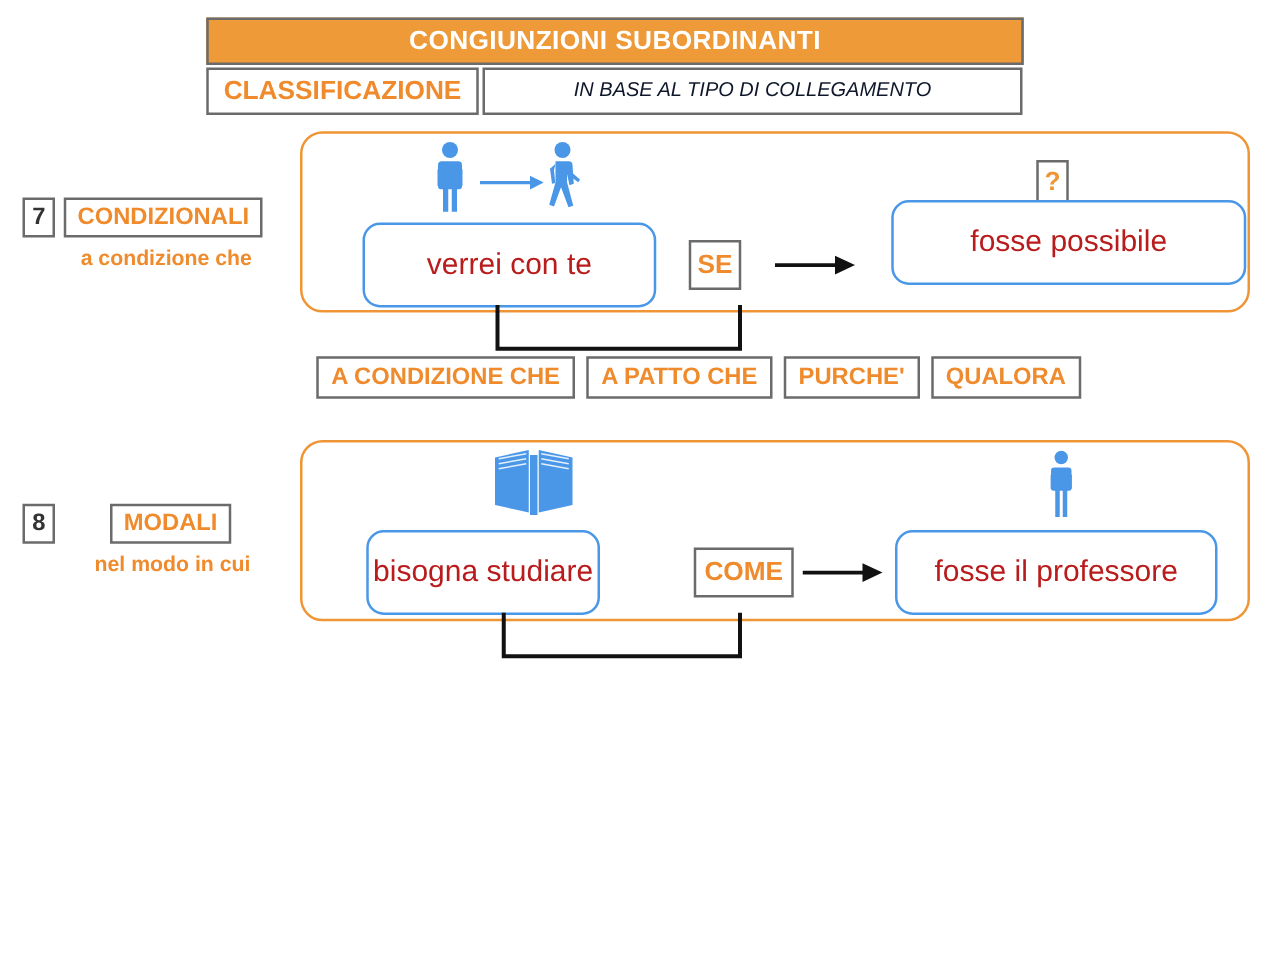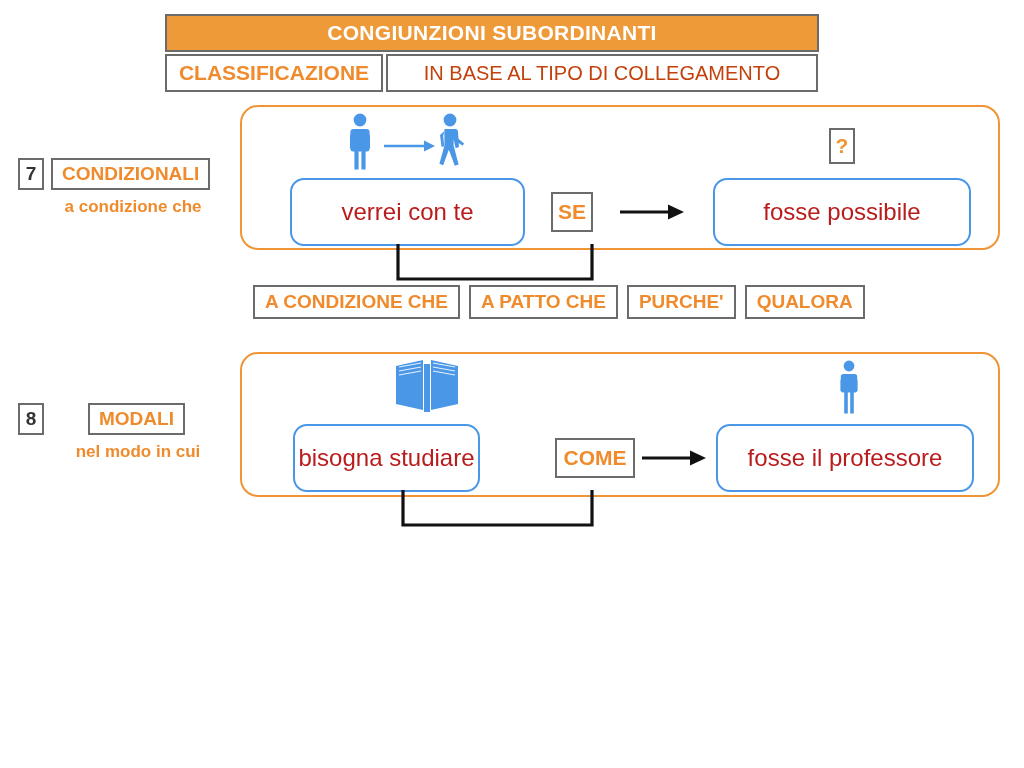--- a/index.html
+++ b/index.html
@@ -59,23 +59,24 @@
   .class-box.primary span {
     color: #ef8b2c;
     font-size: 21px;
     font-weight: bold;
   }
   .class-box.secondary {
     width: 432px;
     margin-left: 3px;
   }
   .class-box.secondary span {
-    color: #c2410c;
-    font-size: 20px;
+    color: #0f172a;
+    font-size: 16px;
     font-weight: normal;
+    font-style: italic;
   }
 
   
   .panel {
     position: absolute;
     border: 2.5px solid #ef9535;
     border-radius: 18px;
     box-sizing: border-box;
     background: transparent;
   }
@@ -135,21 +136,21 @@
     border-radius: 14px;
     box-sizing: border-box;
     background: #ffffff;
     display: flex;
     align-items: center;
     justify-content: center;
     color: #b91c1c;
     font-size: 24px;
   }
   #clause-7-left  { left: 290px; top: 178px; width: 235px; height: 68px; }
-  #clause-7-right { left: 713px; top: 178px; width: 258px; height: 68px; }
+  #clause-7-right { left: 713px; top: 160px; width: 284px; height: 68px; }
   #clause-8-left  { left: 293px; top: 424px; width: 187px; height: 68px; }
   #clause-8-right { left: 716px; top: 424px; width: 258px; height: 68px; }
 
   
   .conj-box {
     position: absolute;
     border: 2px solid #6b6b6b;
     box-sizing: border-box;
     background: #ffffff;
     display: flex;

